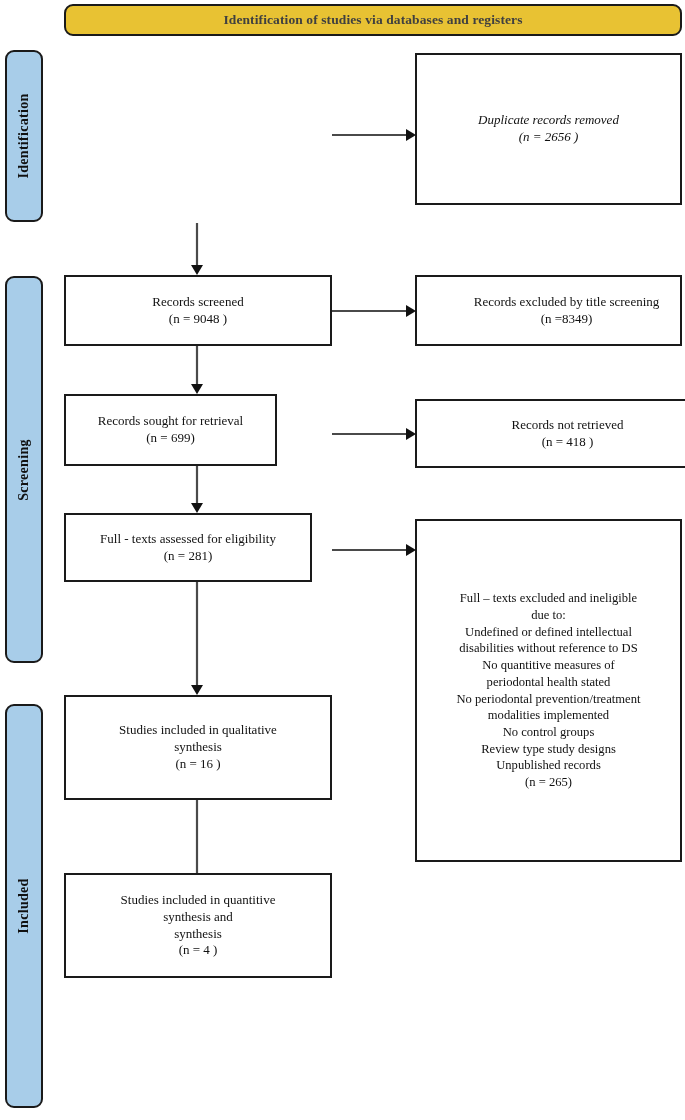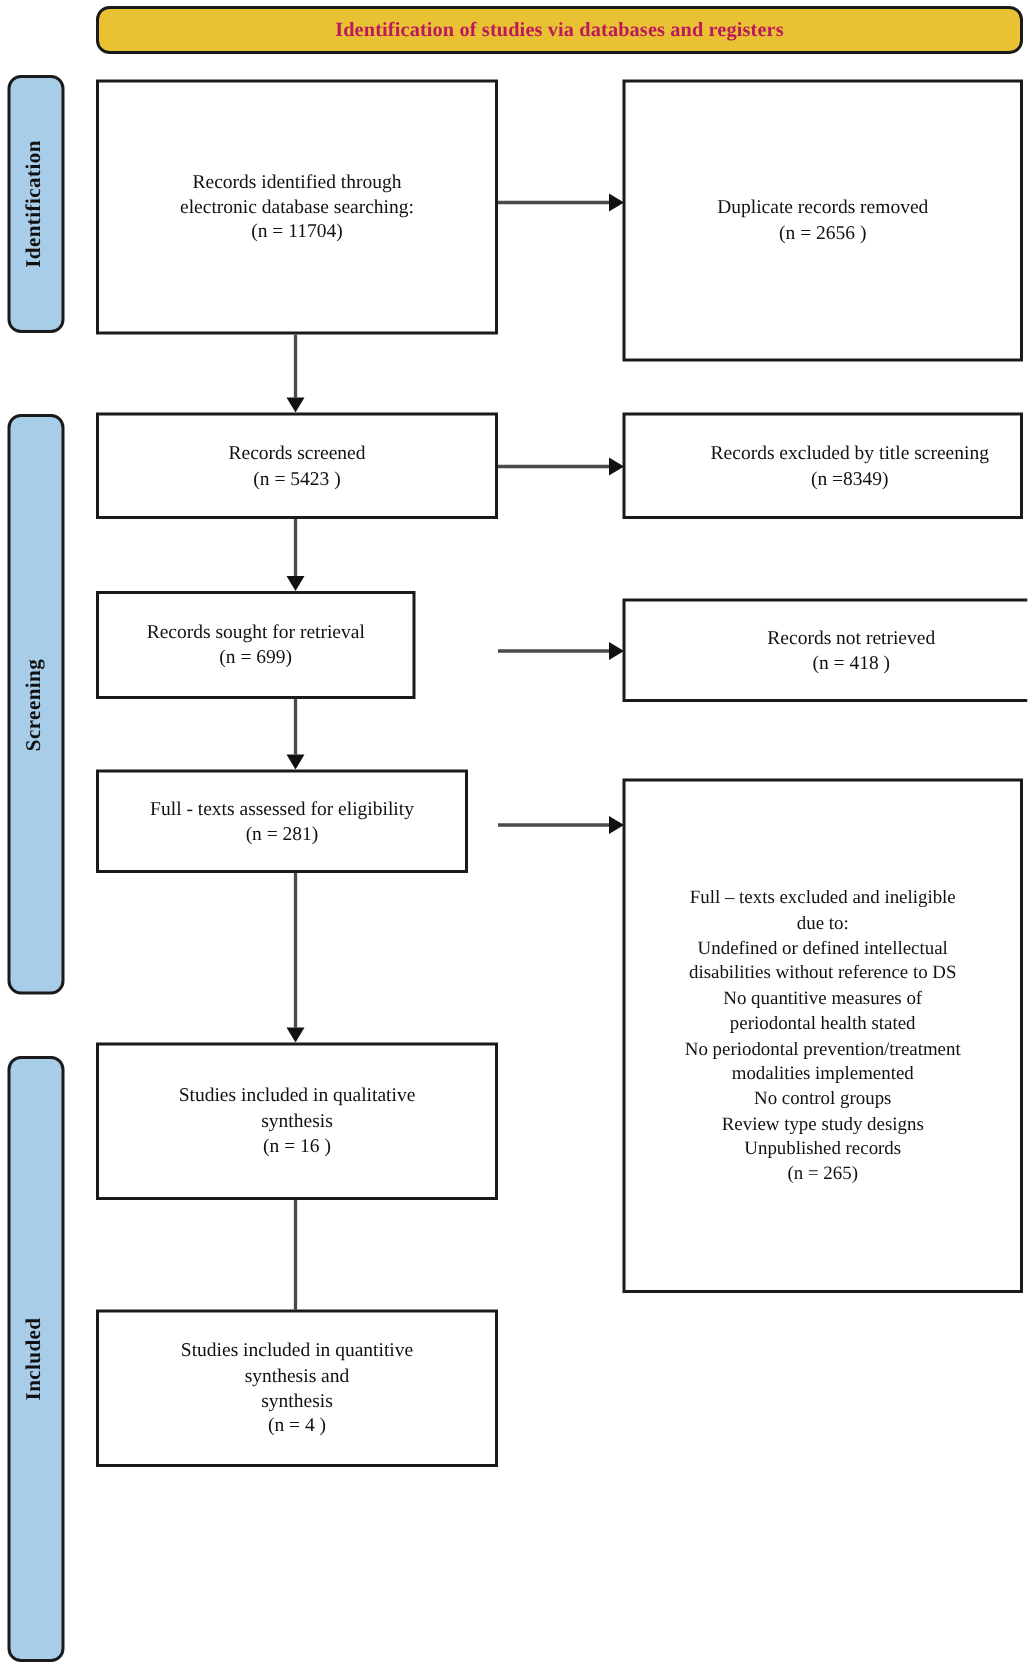--- a/index.html
+++ b/index.html
@@ -26,21 +26,21 @@
     box-sizing: border-box;
     background: #E8C233;
     border: 2px solid #1a1a1a;
     border-radius: 9px;
     display: flex;
     align-items: center;
     justify-content: center;
     font-weight: bold;
     font-size: 13.5px;
     letter-spacing: 0.1px;
-    color: #be185d;
+    color: #404040;
     text-align: center;
   }
 
   
   .stage {
     position: absolute;
     box-sizing: border-box;
     background: #A8CDE9;
     border: 2.5px solid #1a1a1a;
     border-radius: 9px;
@@ -104,48 +104,43 @@
   </div>
 
   <div class="stage" style="left:5px; top:276px; width:38px; height:387px;">
     <span class="stage-label">Screening</span>
   </div>
 
   <div class="stage" style="left:5px; top:704px; width:38px; height:404px;">
     <span class="stage-label">Included</span>
   </div>
 
-  <div class="node" style="left:64px; top:53px; width:268px; height:170px;">
-    <div class="node-text">Records identified through
-electronic database searching:
-(n = 11704)</div>
-  </div>
-
-  <div class="node" style="left:415px; top:53px; width:267px; height:188px;">
+
+  <div class="node" style="left:415px; top:53px; width:267px; height:152px;font-style:italic;">
     <div class="node-text">Duplicate records removed
 (n  = 2656 )</div>
   </div>
 
   <div class="conn" style="left:332px; top:128px; width:84px; height:14px;">
     <svg width="84" height="14" viewBox="0 0 84 14">
       <line x1="0" y1="7" x2="74" y2="7" stroke="#4a4a4a" stroke-width="2.2"></line>
       <polygon points="74,1 84,7 74,13" fill="#111111"></polygon>
     </svg>
   </div>
 
   <div class="conn" style="left:190px; top:223px; width:14px; height:52px;">
     <svg width="14" height="52" viewBox="0 0 14 52">
       <line x1="7" y1="0" x2="7" y2="42" stroke="#4a4a4a" stroke-width="2.2"></line>
       <polygon points="1,42 13,42 7,52" fill="#111111"></polygon>
     </svg>
   </div>
 
   <div class="node" style="left:64px; top:275px; width:268px; height:71px;">
     <div class="node-text">Records screened
-(n = 5423 )</div>
+(n = 9048 )</div>
   </div>
 
   <div class="node" style="left:415px; top:275px; width:267px; height:71px;padding-left:36px;">
     <div class="node-text">Records excluded by title screening
 (n =8349)</div>
   </div>
 
   <div class="conn" style="left:332px; top:304px; width:84px; height:14px;">
     <svg width="84" height="14" viewBox="0 0 84 14">
       <line x1="0" y1="7" x2="74" y2="7" stroke="#4a4a4a" stroke-width="2.2"></line>

